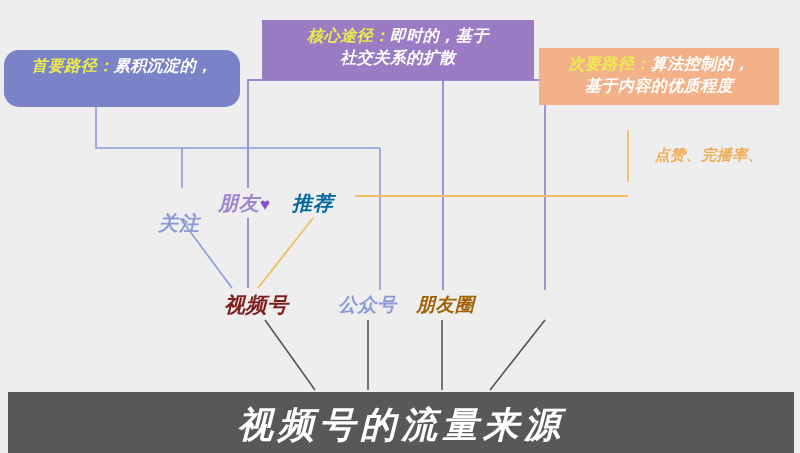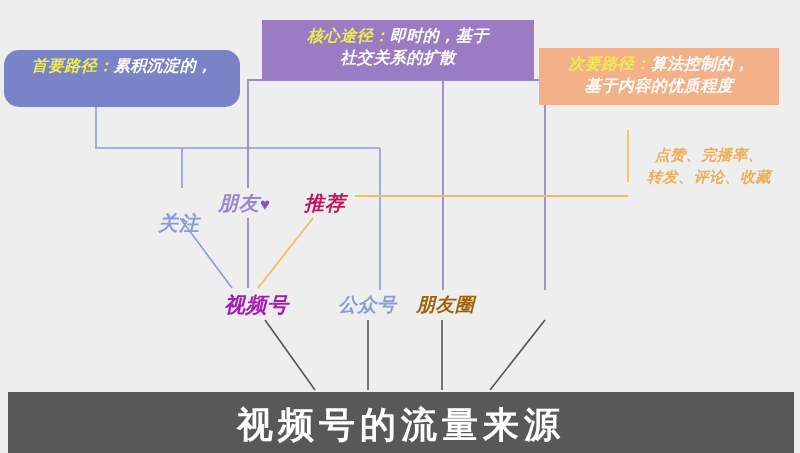--- a/index.html
+++ b/index.html
@@ -89,35 +89,35 @@
     position: absolute;
     font-size: 20px;
     font-weight: bold;
     font-style: italic;
     white-space: nowrap;
     letter-spacing: 1px;
   }
   #lbl-guanzhu { left: 158px; top: 190px; color: #8d9ad8; margin-top: 20px; }
   #lbl-pengyou { left: 218px; top: 190px; color: #9b86cf; }
   #lbl-pengyou .heart { color: #8650d0; font-size: 17px; }
-  #lbl-tuijian { left: 304px; top: 190px; color: #be185d; }
+  #lbl-tuijian { left: 292px; top: 190px; color: #0369a1; }
 
   
   .node-label {
     position: absolute;
     font-size: 19px;
     font-weight: bold;
     font-style: italic;
     white-space: nowrap;
     letter-spacing: 0.5px;
   }
   #lbl-shipinhao {
     left: 224px;
     top: 291px;
-    color: #a21caf;
+    color: #7f1d1d;
     font-size: 21px;
   }
   #lbl-gongzhonghao { left: 338px; top: 292px; color: #8d9ad8; }
   #lbl-pengyouquan  { left: 416px; top: 292px; color: #a16207; text-align: center; }
   #lbl-chat         { left: 489px; top: 292px; color: #a894d8; }
 
   
   #banner {
     position: absolute;
     left: 8px;
@@ -126,20 +126,21 @@
     height: 61px;
     background: #585858;
     display: flex;
     align-items: center;
     justify-content: center;
   }
   #banner-text {
     color: #ffffff;
     font-size: 36px;
     font-weight: bold;
+    font-style: italic;
     letter-spacing: 5px;
     white-space: nowrap;
     margin-top: 6px;
   }
 </style>
 </head>
 <body>
 
 <div id="stage">
 
@@ -176,21 +177,20 @@
     <span>社交关系的扩散</span>
   </div>
 
   <div class="callout" id="box-secondary">
     <span class="lead">次要路径：</span><span>算法控制的，</span><br>
     <span>基于内容的优质程度</span>
   </div>
 
   <div id="metrics">
     <span>点赞、完播率、</span><br>
-    <span>转发、评论、收藏</span>
   </div>
 
   <div class="mid-label" id="lbl-guanzhu">
     <span>关注</span>
   </div>
 
   <div class="mid-label" id="lbl-pengyou">
     <span>朋友</span><span class="heart">♥</span>
   </div>
 

